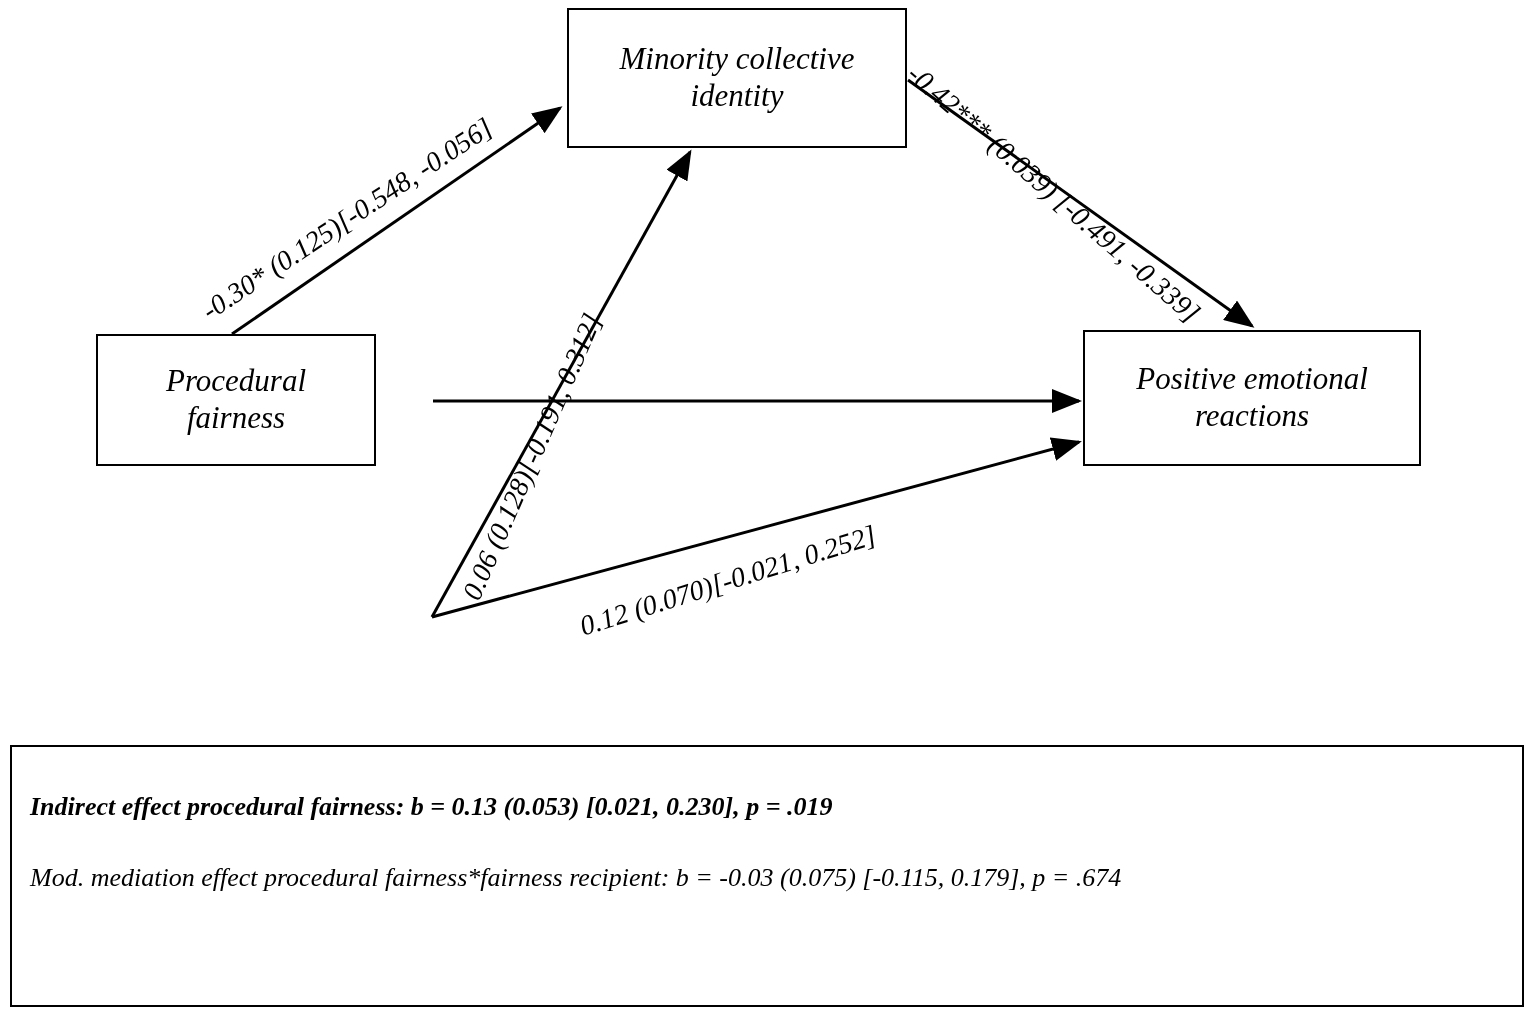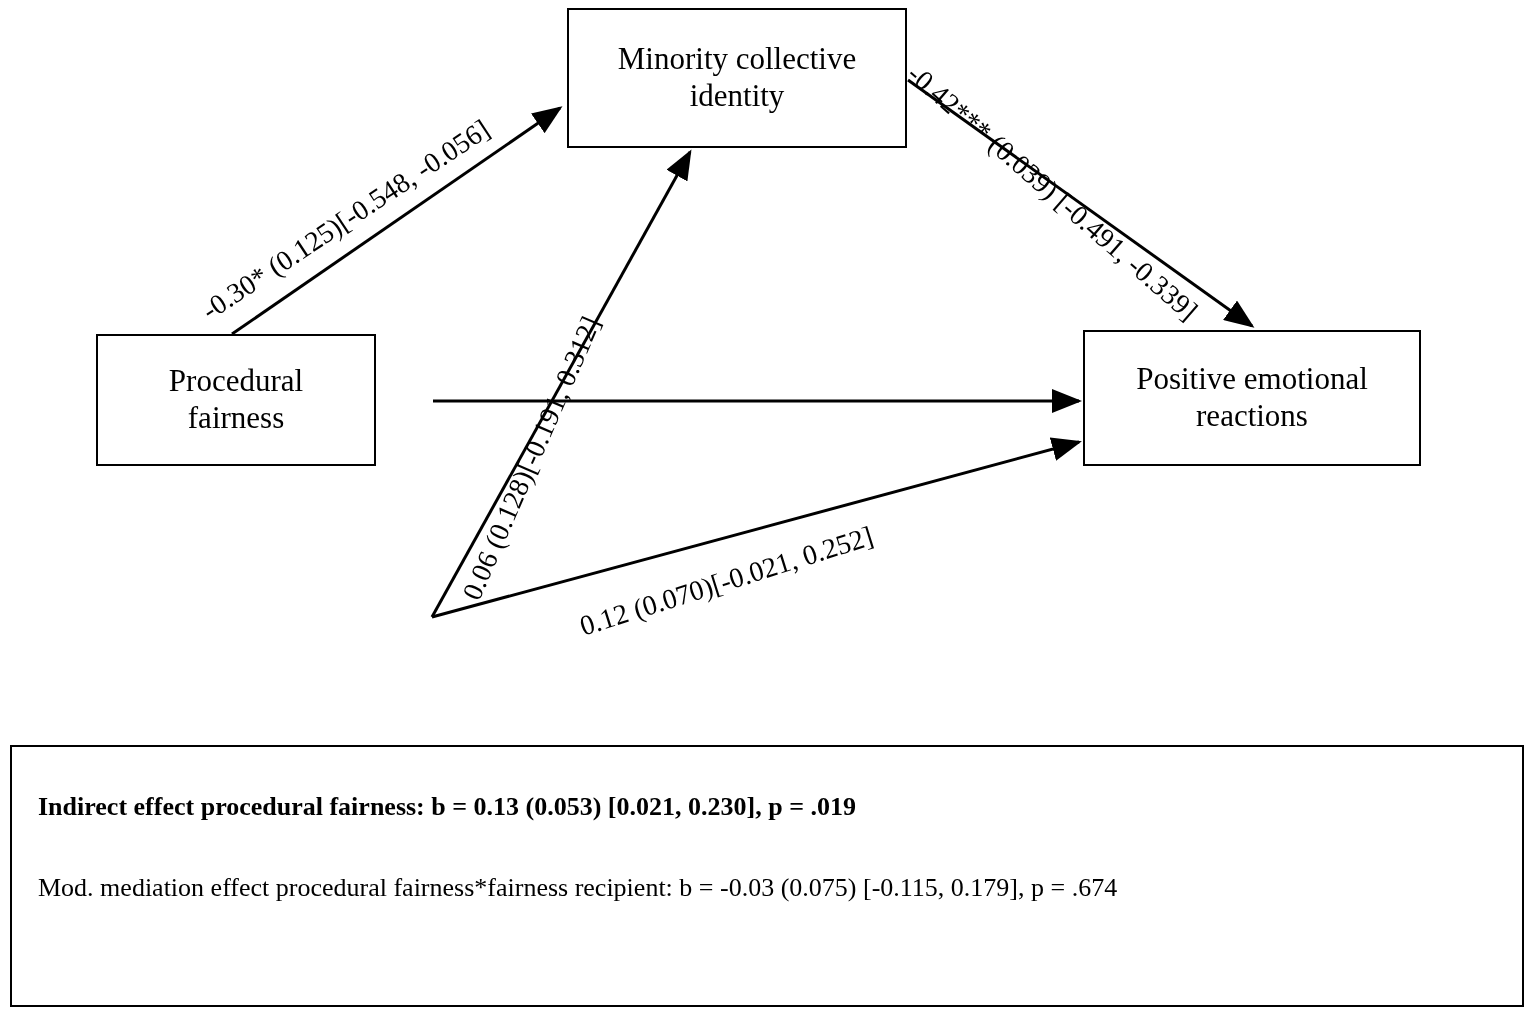--- a/index.html
+++ b/index.html
@@ -11,20 +11,21 @@
   body {
     font-family: "Liberation Serif", "DejaVu Serif", serif;
     color: #000000;
   }
   #page {
     position: relative;
     width: 1535px;
     height: 1024px;
     overflow: hidden;
     background: #ffffff;
+    font-style: italic;
   }
   #diagram-svg {
     position: absolute;
     left: 0;
     top: 0;
     width: 1535px;
     height: 1024px;
   }
   .node-box {
     position: absolute;
@@ -103,34 +104,34 @@
   }
   #legend-box {
     position: absolute;
     left: 10px;
     top: 745px;
     width: 1514px;
     height: 262px;
     box-sizing: border-box;
     border: 2px solid #000000;
     background: #ffffff;
-    padding: 42px 26px 0 26px;
+    padding: 42px 26px 0 18px;
   }
   .legend-line {
     font-size: 26px;
     line-height: 1.42;
     font-family: "Liberation Serif", "DejaVu Serif", serif;
     color: #000000;
     white-space: nowrap;
   }
   .legend-line.bold {
     font-weight: bold;
   }
   .legend-line.spaced {
-    margin-top: 44px;
+    margin-top: 34px;
   }
 </style>
 </head>
 <body>
 
 <div id="page">
 
   <svg id="diagram-svg" viewBox="0 0 1535 1024" xmlns="http://www.w3.org/2000/svg">
     <defs>
       <marker id="arrowhead" markerWidth="10" markerHeight="8" refX="9" refY="4" orient="auto" markerUnits="strokeWidth">

